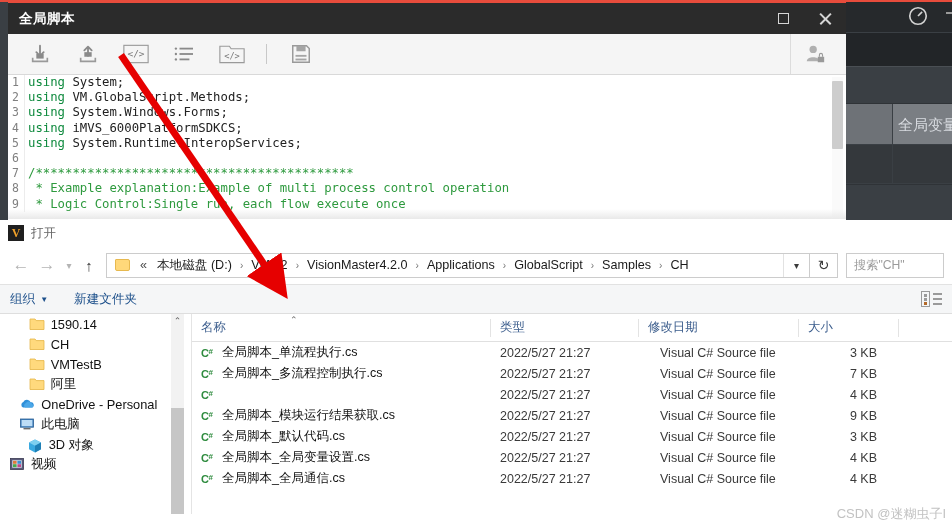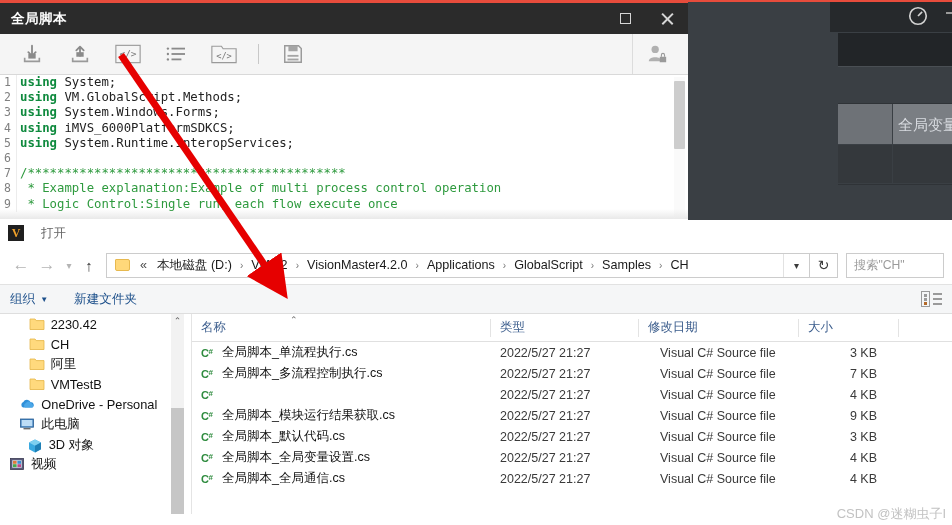--- a/index.html
+++ b/index.html
@@ -22,21 +22,21 @@
   .bg-cell-head { position: absolute; left: 838px; top: 103px; width: 114px; height: 1px; background: #2f3337; }
   .bg-cell-a { position: absolute; left: 838px; top: 104px; width: 54px; height: 40px; background: #6e7277; }
   .bg-cell-b { position: absolute; left: 893px; top: 104px; width: 59px; height: 40px; background: #7a7e83; }
   .bg-cell-b-label { position: absolute; left: 898px; top: 116px; font-size: 15px; color: #d8dbe0; white-space: nowrap; }
   .bg-cell-c { position: absolute; left: 838px; top: 145px; width: 54px; height: 38px; background: #34383c; }
   .bg-cell-d { position: absolute; left: 893px; top: 145px; width: 59px; height: 38px; background: #34383c; }
   .bg-cell-e { position: absolute; left: 838px; top: 184px; width: 114px; height: 36px; background: #3a3f44; border-top: 1px solid #2f3337; }
 
   
   .script-win {
-    position: absolute; left: 0; top: 0; width: 688px; height: 220px;
+    position: absolute; left: 8px; top: 0; width: 838px; height: 220px;
     background: #ffffff; overflow: hidden;
   }
   .script-accent { height: 3px; background: #e74c3c; }
   .script-titlebar {
     height: 31px; background: #2b2b2b; color: #ffffff;
     display: flex; align-items: center; position: relative;
   }
   .script-title { font-size: 13.5px; font-weight: bold; margin-left: 11px; letter-spacing: .5px; }
   .win-btns { position: absolute; right: 0; top: 0; height: 31px; display: flex; }
   .win-btn { width: 42px; height: 31px; display: flex; align-items: center; justify-content: center; }
@@ -61,42 +61,42 @@
     position: relative; height: 144px; background: #ffffff; overflow: hidden;
     font-family: "DejaVu Sans Mono", "Liberation Mono", monospace;
     font-size: 12.3px; line-height: 15.2px;
   }
   .code-line { display: flex; height: 15.2px; white-space: pre; }
   .ln {
     width: 16px; text-align: right; color: #808080; padding-right: 5px;
     flex: 0 0 16px; font-size: 11.5px; user-select: none;
   }
   .ln-sep { width: 4px; border-left: 1px solid #ececec; flex: 0 0 4px; }
-  .kw { color: #0f8a3e; font-weight: bold; }
+  .kw { color: #0f8a3e; font-weight: normal; }
   .pl { color: #222222; }
   .cm { color: #2e9a3e; }
   .code-scroll {
     position: absolute; right: 3px; top: 2px; width: 11px; height: 140px; background: #fafafa;
   }
   .code-thumb { position: absolute; right: 3px; top: 6px; width: 11px; height: 68px; background: #cdcdcd; border-radius: 1px; }
   .code-bottom-fade { position: absolute; left: 0; bottom: 0; width: 838px; height: 10px;
     background: linear-gradient(to bottom, rgba(255,255,255,0), #e9e9e9); }
 
   
   .explorer {
     position: absolute; left: 0; top: 220px; width: 952px; height: 305px;
     background: #ffffff;
   }
   .ex-caption { height: 26px; display: flex; align-items: center; padding-left: 8px; background: #ffffff; }
   .ex-logo {
     width: 16px; height: 16px; background: #1f1f1f; color: #f0a12a;
     font-size: 12px; font-weight: bold; display: flex; align-items: center; justify-content: center;
     font-family: "Liberation Serif", serif;
   }
-  .ex-caption-text { margin-left: 17px; font-size: 12.5px; color: #666666; }
+  .ex-caption-text { margin-left: 7px; font-size: 12.5px; color: #666666; }
 
   .ex-navbar { height: 38px; display: flex; align-items: center; padding: 0 8px; }
   .nav-arrow { width: 26px; height: 26px; display: flex; align-items: center; justify-content: center;
     color: #b4b4b4; font-size: 17px; }
   .nav-caret { width: 18px; height: 26px; display: flex; align-items: center; justify-content: center; color: #b4b4b4; font-size: 10px; }
   .nav-up { width: 22px; height: 26px; display: flex; align-items: center; justify-content: center; color: #3b3b3b; font-size: 15px; }
 
   .addrbar {
     flex: 1; height: 25px; border: 1px solid #cccccc; background: #ffffff;
     display: flex; align-items: center; margin-left: 6px; margin-right: 6px; min-width: 0;
@@ -345,42 +345,42 @@
 
     <div class="ex-body">
 
       <div class="ex-tree">
         <div id="tree-items">
             <div class="tree-item" style="padding-left: 28.6667px;">
               <span class="ico"><svg width="16" height="16" viewBox="0 0 16 16">
                   <path d="M1 3 L6 3 L7.2 4.6 L15 4.6 L15 13.5 L1 13.5 Z" fill="#ffd97d" stroke="#e6b košt"></path>
                   <path d="M1 3 L6 3 L7.2 4.6 L15 4.6 L15 13.5 L1 13.5 Z" fill="#ffd97d" stroke="#e5b64b" stroke-width="0.8"></path>
                 </svg></span>
-              <span class="ti-label">2230.42</span>
+              <span class="ti-label">1590.14</span>
             </div>
             <div class="tree-item" style="padding-left: 28.6667px;">
               <span class="ico"><svg width="16" height="16" viewBox="0 0 16 16">
                   <path d="M1 3 L6 3 L7.2 4.6 L15 4.6 L15 13.5 L1 13.5 Z" fill="#ffd97d" stroke="#e6b košt"></path>
                   <path d="M1 3 L6 3 L7.2 4.6 L15 4.6 L15 13.5 L1 13.5 Z" fill="#ffd97d" stroke="#e5b64b" stroke-width="0.8"></path>
                 </svg></span>
               <span class="ti-label">CH</span>
             </div>
             <div class="tree-item" style="padding-left: 28.6667px;">
               <span class="ico"><svg width="16" height="16" viewBox="0 0 16 16">
                   <path d="M1 3 L6 3 L7.2 4.6 L15 4.6 L15 13.5 L1 13.5 Z" fill="#ffd97d" stroke="#e6b košt"></path>
                   <path d="M1 3 L6 3 L7.2 4.6 L15 4.6 L15 13.5 L1 13.5 Z" fill="#ffd97d" stroke="#e5b64b" stroke-width="0.8"></path>
                 </svg></span>
-              <span class="ti-label">阿里</span>
+              <span class="ti-label">VMTestB</span>
             </div>
             <div class="tree-item" style="padding-left: 28.6667px;">
               <span class="ico"><svg width="16" height="16" viewBox="0 0 16 16">
                   <path d="M1 3 L6 3 L7.2 4.6 L15 4.6 L15 13.5 L1 13.5 Z" fill="#ffd97d" stroke="#e6b košt"></path>
                   <path d="M1 3 L6 3 L7.2 4.6 L15 4.6 L15 13.5 L1 13.5 Z" fill="#ffd97d" stroke="#e5b64b" stroke-width="0.8"></path>
                 </svg></span>
-              <span class="ti-label">VMTestB</span>
+              <span class="ti-label">阿里</span>
             </div>
             <div class="tree-item" style="padding-left: 19.3333px;">
               <span class="ico"><svg width="16" height="16" viewBox="0 0 16 16">
                   <path d="M4 11.5 A3 3 0 0 1 4.3 6 A4 4 0 0 1 11.6 6.3 A2.6 2.6 0 0 1 12.6 11.5 Z" fill="#2f8fd8"></path>
                   <path d="M6 11.5 A2.6 2.6 0 0 1 7 7 A3.4 3.4 0 0 1 13 8 A2.2 2.2 0 0 1 13.6 11.5 Z" fill="#4aa7e8"></path>
                 </svg></span>
               <span class="ti-label">OneDrive - Personal</span>
             </div>
             <div class="tree-item" style="padding-left: 19.3333px;">
               <span class="ico"><svg width="16" height="16" viewBox="0 0 16 16">

